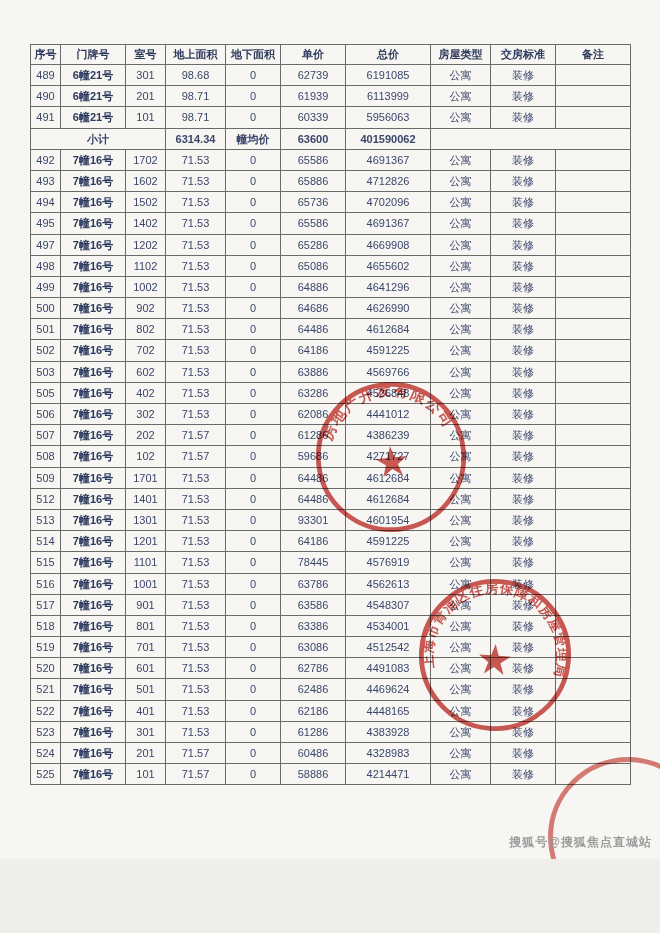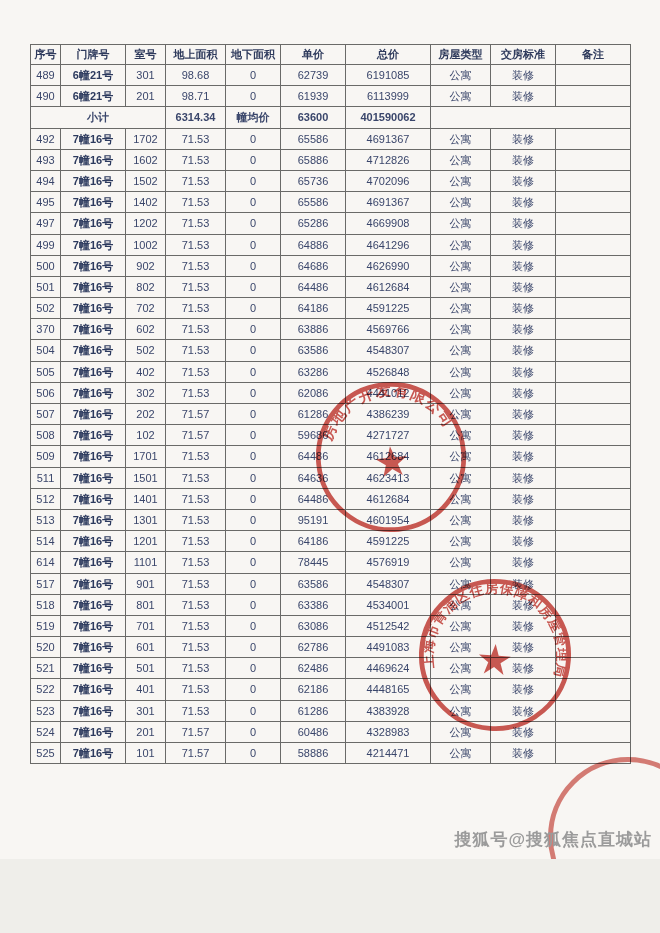--- a/index.html
+++ b/index.html
@@ -25,21 +25,21 @@
   tr.subtotal td{font-weight:bold;margin-top:8px;}
   .stamp{position:absolute;opacity:.8;mix-blend-mode:multiply;pointer-events:none;}
   .stamp svg{display:block;width:100%;height:100%;}
   .corner-stamp{
     position:absolute;right:-48px;bottom:-58px;width:150px;height:150px;
     border:5px solid rgba(193,49,38,.62);border-radius:50%;
     mix-blend-mode:multiply;pointer-events:none;
   }
   .watermark{
     position:absolute;right:8px;bottom:8px;
-    font-size:17px;font-weight:bold;color:#9b9b9b;letter-spacing:1px;
+    font-size:12px;font-weight:bold;color:#9b9b9b;letter-spacing:1px;
   }
 </style>
 </head>
 <body>
 
 <div class="page">
 
   <table class="price">
     <colgroup>
       <col style="width:30px">
@@ -85,20 +85,32 @@
           <td class="door">6幢21号</td>
           <td>201</td>
           <td>98.71</td>
           <td>0</td>
           <td>61939</td>
           <td>6113999</td>
           <td>公寓</td>
           <td class="std">装修</td>
           <td></td>
         </tr>
+        <tr>
+          <td>491</td>
+          <td class="door">6幢21号</td>
+          <td>101</td>
+          <td>98.71</td>
+          <td>0</td>
+          <td>60339</td>
+          <td>5956063</td>
+          <td>公寓</td>
+          <td class="std">装修</td>
+          <td></td>
+        </tr>
         <tr class="subtotal">
           <td colspan="3">小计</td>
           <td>6314.34</td>
           <td>幢均价</td>
           <td>63600</td>
           <td>401590062</td>
           <td colspan="3"></td>
         </tr>
         <tr>
           <td>492</td>
@@ -154,20 +166,32 @@
           <td>1202</td>
           <td>71.53</td>
           <td>0</td>
           <td>65286</td>
           <td>4669908</td>
           <td>公寓</td>
           <td class="std">装修</td>
           <td></td>
         </tr>
         <tr>
+          <td>498</td>
+          <td class="door">7幢16号</td>
+          <td>1102</td>
+          <td>71.53</td>
+          <td>0</td>
+          <td>65086</td>
+          <td>4655602</td>
+          <td>公寓</td>
+          <td class="std">装修</td>
+          <td></td>
+        </tr>
+        <tr>
           <td>499</td>
           <td class="door">7幢16号</td>
           <td>1002</td>
           <td>71.53</td>
           <td>0</td>
           <td>64886</td>
           <td>4641296</td>
           <td>公寓</td>
           <td class="std">装修</td>
           <td></td>
@@ -202,44 +226,32 @@
           <td>702</td>
           <td>71.53</td>
           <td>0</td>
           <td>64186</td>
           <td>4591225</td>
           <td>公寓</td>
           <td class="std">装修</td>
           <td></td>
         </tr>
         <tr>
-          <td>370</td>
+          <td>503</td>
           <td class="door">7幢16号</td>
           <td>602</td>
           <td>71.53</td>
           <td>0</td>
           <td>63886</td>
           <td>4569766</td>
           <td>公寓</td>
           <td class="std">装修</td>
           <td></td>
         </tr>
         <tr>
-          <td>504</td>
-          <td class="door">7幢16号</td>
-          <td>502</td>
-          <td>71.53</td>
-          <td>0</td>
-          <td>63586</td>
-          <td>4548307</td>
-          <td>公寓</td>
-          <td class="std">装修</td>
-          <td></td>
-        </tr>
-        <tr>
           <td>505</td>
           <td class="door">7幢16号</td>
           <td>402</td>
           <td>71.53</td>
           <td>0</td>
           <td>63286</td>
           <td>4526848</td>
           <td>公寓</td>
           <td class="std">装修</td>
           <td></td>
@@ -286,75 +298,75 @@
           <td>1701</td>
           <td>71.53</td>
           <td>0</td>
           <td>64486</td>
           <td>4612684</td>
           <td>公寓</td>
           <td class="std">装修</td>
           <td></td>
         </tr>
         <tr>
-          <td>511</td>
-          <td class="door">7幢16号</td>
-          <td>1501</td>
-          <td>71.53</td>
-          <td>0</td>
-          <td>64636</td>
-          <td>4623413</td>
-          <td>公寓</td>
-          <td class="std">装修</td>
-          <td></td>
-        </tr>
-        <tr>
           <td>512</td>
           <td class="door">7幢16号</td>
           <td>1401</td>
           <td>71.53</td>
           <td>0</td>
           <td>64486</td>
           <td>4612684</td>
           <td>公寓</td>
           <td class="std">装修</td>
           <td></td>
         </tr>
         <tr>
           <td>513</td>
           <td class="door">7幢16号</td>
           <td>1301</td>
           <td>71.53</td>
           <td>0</td>
-          <td>95191</td>
+          <td>93301</td>
           <td>4601954</td>
           <td>公寓</td>
           <td class="std">装修</td>
           <td></td>
         </tr>
         <tr>
           <td>514</td>
           <td class="door">7幢16号</td>
           <td>1201</td>
           <td>71.53</td>
           <td>0</td>
           <td>64186</td>
           <td>4591225</td>
           <td>公寓</td>
           <td class="std">装修</td>
           <td></td>
         </tr>
         <tr>
-          <td>614</td>
+          <td>515</td>
           <td class="door">7幢16号</td>
           <td>1101</td>
           <td>71.53</td>
           <td>0</td>
           <td>78445</td>
           <td>4576919</td>
+          <td>公寓</td>
+          <td class="std">装修</td>
+          <td></td>
+        </tr>
+        <tr>
+          <td>516</td>
+          <td class="door">7幢16号</td>
+          <td>1001</td>
+          <td>71.53</td>
+          <td>0</td>
+          <td>63786</td>
+          <td>4562613</td>
           <td>公寓</td>
           <td class="std">装修</td>
           <td></td>
         </tr>
         <tr>
           <td>517</td>
           <td class="door">7幢16号</td>
           <td>901</td>
           <td>71.53</td>
           <td>0</td>

